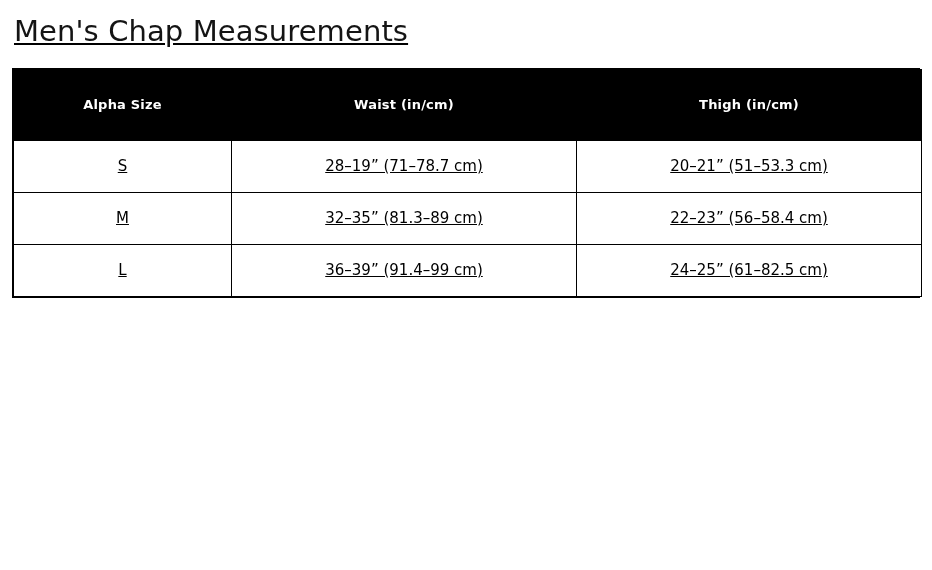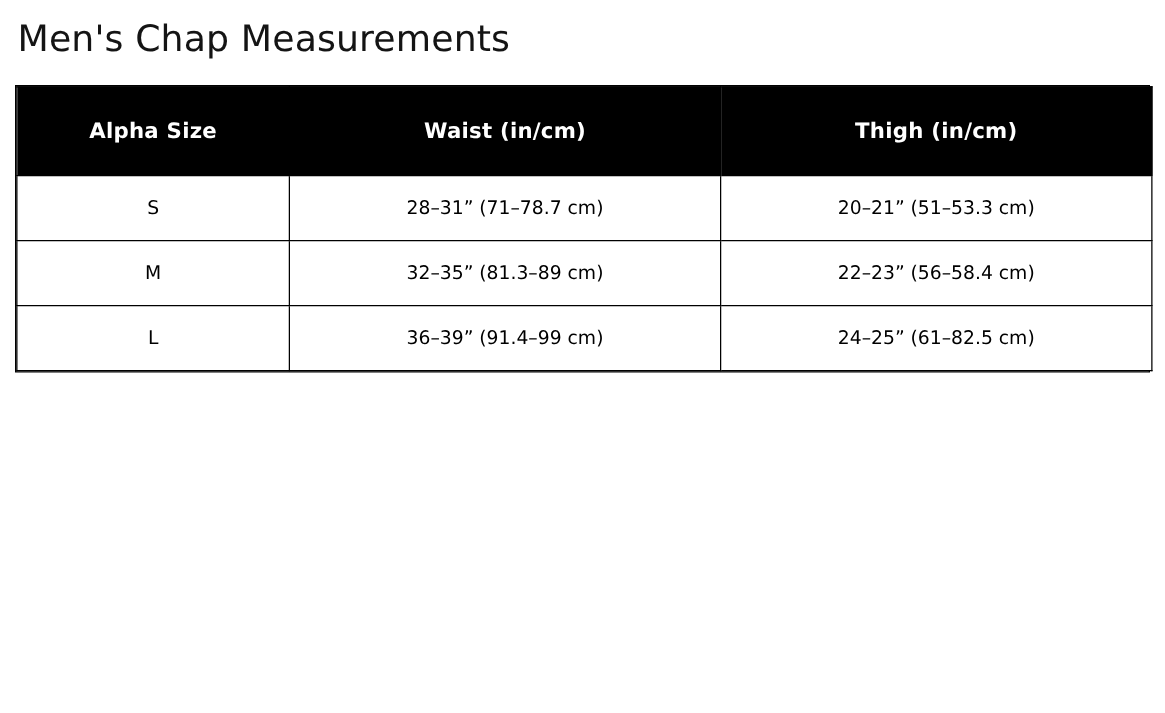--- a/index.html
+++ b/index.html
@@ -13,20 +13,21 @@
     font-family: "DejaVu Sans", "Liberation Sans", sans-serif;
     color: #000000;
     overflow: hidden;
   }
   .page {
     width: 932px;
     height: 570px;
     box-sizing: border-box;
     padding: 0;
     position: relative;
+    text-decoration: underline;
   }
   .page-title {
     font-size: 29px;
     font-weight: 400;
     color: #141414;
     margin: 0;
     padding: 14px 0 0 14px;
     letter-spacing: 0.1px;
     line-height: 1.2;
   }
@@ -36,21 +37,21 @@
     box-sizing: border-box;
   }
   table.size-table {
     border-collapse: collapse;
     width: 100%;
     table-layout: fixed;
   }
   table.size-table thead th {
     background: #000000;
     color: #ffffff;
-    font-size: 17px;
+    font-size: 13px;
     font-weight: bold;
     height: 70px;
     text-align: center;
     vertical-align: middle;
     border: 1px solid #000000;
     padding: 0 6px;
     letter-spacing: 0.2px;
   }
   table.size-table tbody td {
     background: #ffffff;
@@ -84,21 +85,21 @@
       <thead>
         <tr>
           <th>Alpha Size</th>
           <th>Waist (in/cm)</th>
           <th>Thigh (in/cm)</th>
         </tr>
       </thead>
       <tbody>
         <tr>
           <td>S</td>
-          <td>28–31” (71–78.7 cm)</td>
+          <td>28–19” (71–78.7 cm)</td>
           <td>20–21” (51–53.3 cm)</td>
         </tr>
         <tr>
           <td>M</td>
           <td>32–35” (81.3–89 cm)</td>
           <td>22–23” (56–58.4 cm)</td>
         </tr>
         <tr>
           <td>L</td>
           <td>36–39” (91.4–99 cm)</td>

